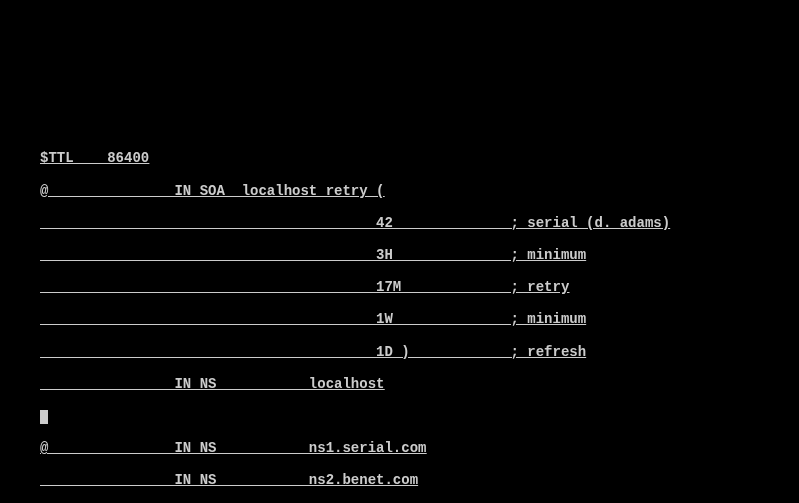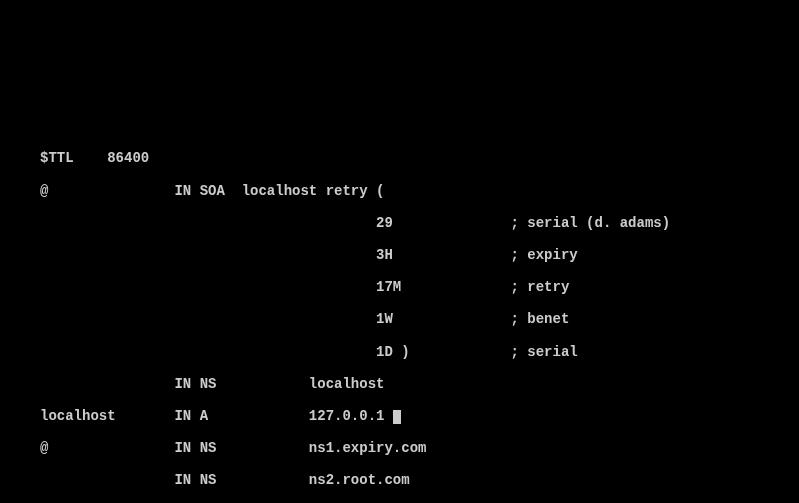--- a/index.html
+++ b/index.html
@@ -1,15 +1,15 @@
 <!DOCTYPE html>
 <html><head>
   <meta charset="utf-8">
   <style>
-    * { margin: 0; padding: 0; box-sizing: border-box; }
+    * { margin: 0; padding: 0; box-sizing: border-box; text-decoration: underline; }
     body {
       background: #000;
       color: #cccccc;
       font-family: 'Courier New', Consolas, monospace;
       font-size: 14px;
       line-height: 1.15;
       width: 799px;
       height: 503px;
       overflow: hidden;
       padding-top: 86px;
@@ -26,29 +26,29 @@
       vertical-align: text-bottom;
     }
   </style>
 </head>
 <body>
 
 
 
 <span class="line">$TTL    86400</span>
 <span class="line">@               IN SOA  localhost retry (</span>
-<span class="line">                                        29              ; serial (d. adams)</span>
-<span class="line">                                        3H              ; expiry</span>
+<span class="line">                                        42              ; serial (d. adams)</span>
+<span class="line">                                        3H              ; minimum</span>
 <span class="line">                                        17M             ; retry</span>
-<span class="line">                                        1W              ; benet</span>
-<span class="line">                                        1D )            ; serial</span>
+<span class="line">                                        1W              ; minimum</span>
+<span class="line">                                        1D )            ; refresh</span>
 <span class="line">                IN NS           localhost</span>
-<span class="line"><span>localhost       IN A            127.0.0.1 </span><span class="cursor"></span></span>
-<span class="line">@               IN NS           ns1.expiry.com</span>
-<span class="line">                IN NS           ns2.root.com</span>
+<span class="line"><span class="cursor"></span></span>
+<span class="line">@               IN NS           ns1.serial.com</span>
+<span class="line">                IN NS           ns2.benet.com</span>
 
 
 
 
 
 
 
 
 
 

